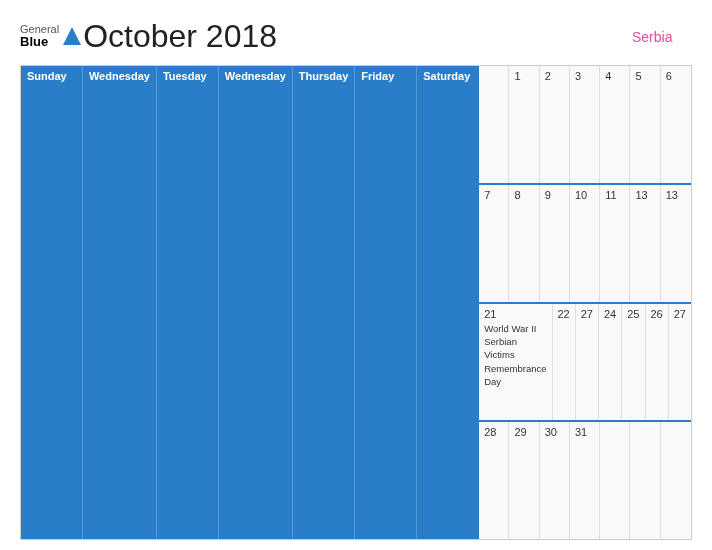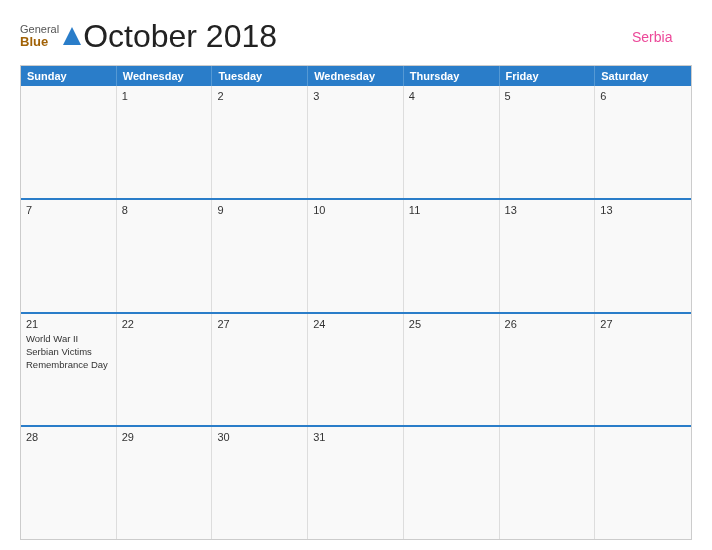--- a/index.html
+++ b/index.html
@@ -32,21 +32,21 @@
       display: flex;
       flex-direction: column;
       line-height: 1.1;
     }
     .logo-general {
       color: #555;
       font-size: 11px;
       font-weight: normal;
     }
     .logo-blue {
-      color: #a16207;
+      color: #000000;
       font-size: 13px;
       font-weight: bold;
     }
     .logo-flag {
       width: 22px;
       height: 22px;
       margin-left: 2px;
     }
     .title {
       font-size: 32px;
@@ -57,21 +57,21 @@
     }
     .country {
       font-size: 14px;
       color: #ec4899;
       min-width: 60px;
       text-align: left;
     }
     .calendar {
       flex: 1;
       display: flex;
-      flex-direction: column;
+      flex-direction: row;
       border: 1px solid #ccc;
     }
     .cal-header-row {
       display: grid;
       grid-template-columns: repeat(7, 1fr);
       background: #2a7dc9;
     }
     .cal-header-cell {
       color: #fff;
       font-size: 11px;

